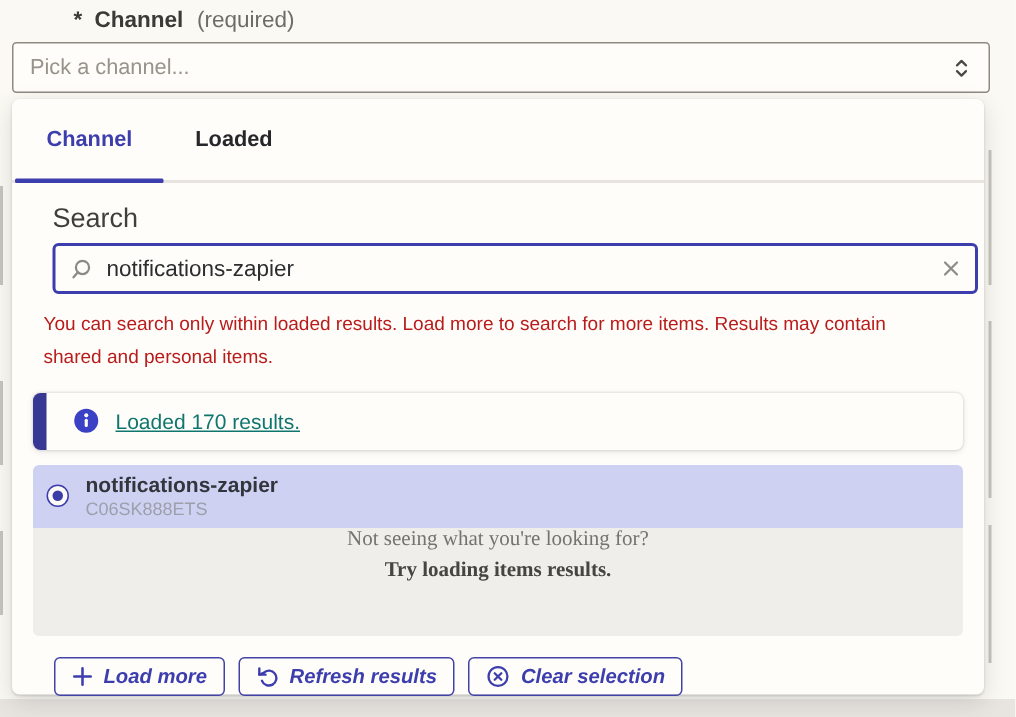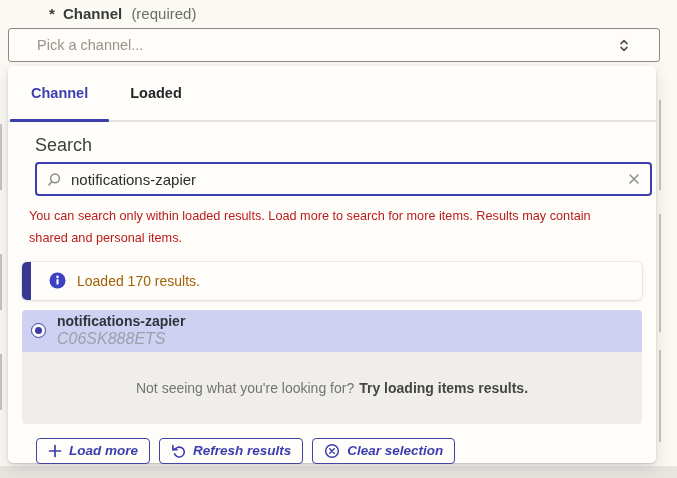--- a/index.html
+++ b/index.html
@@ -16,21 +16,21 @@
   .bottom-band { position:absolute; left:0; right:0; top:466px; height:12px; background:#e8e5e1; }
 
   
   .field-label { position:absolute; left:9px; top:5px; font-size:15px; color:#3d3d39;margin-left:40px; }
   .field-label b { font-weight:bold; color:#3a3a36; }
   .req { color:#6d6d67; font-weight:normal; margin-left:5px; }
   .select {
     position:absolute; left:8px; top:28px; width:652px; height:34px;
     background:#fffdf9; border:1px solid #8e8983; border-radius:3px;
     display:flex; align-items:center; justify-content:space-between;
-    padding:0 28px; cursor:pointer;
+    padding:0 11px; cursor:pointer;
   }
   .select .ph { font-size:14.5px; color:#97938b; }
 
   
   .panel {
     position:absolute; left:8px; top:66px; width:648px; height:397px;
     background:#fffdf9; border-radius:5px;
     box-shadow:0 1px 2px rgba(0,0,0,.16), 0 5px 16px rgba(0,0,0,.13);
   }
   .tabs { display:flex; height:56px; padding-left:2px; border-bottom:2px solid #e7e4df; }
@@ -65,40 +65,40 @@
 
   .alert {
     margin:12px 14px 0 14px; height:38px; background:#fffdf9;
     border-radius:5px; position:relative; display:flex; align-items:center;
     padding-left:27px; box-shadow:0 0 0 1px rgba(0,0,0,.05), 0 1px 4px rgba(0,0,0,.1);
   }
   .alert .bar {
     position:absolute; left:0; top:0; bottom:0; width:9px;
     background:#363894; border-radius:5px 0 0 5px;
   }
-  .alert .txt { font-size:14px; color:#a16207; margin-left:11px; }
+  .alert .txt { font-size:14px; color:#0f766e; margin-left:11px;text-decoration:underline; }
 
   .row {
     margin:10px 14px 0 14px; height:42px; background:#cfd1f3;
     border-radius:4px 4px 0 0; display:flex; align-items:center;
     padding:0 9px; cursor:pointer;
   }
   .radio {
     width:15px; height:15px; border:1.5px solid #3b3ca8; border-radius:50%;
     background:#fcfbf7; display:flex; align-items:center; justify-content:center;
     flex:0 0 auto;
   }
   .radio .dot { width:7px; height:7px; border-radius:50%; background:#3b3ca8; }
   .row .texts { margin-left:11px; display:flex; flex-direction:column; gap:1px; }
   .row .title { font-size:14px; font-weight:bold; color:#32353b; }
-  .row .sub { font-size:16px; color:#9da0ab;font-style:italic; }
+  .row .sub { font-size:12px; color:#9da0ab; }
 
   .suggest {
     margin:0 14px; height:72px; background:#f0eeea; border-radius:0 0 4px 4px;
-    display:flex; align-items:center; justify-content:center; gap:5px;
+    display:flex; flex-direction:column; align-items:center; justify-content:flex-start; gap:5px;font-family:Liberation Serif, serif;
   }
   .suggest .l1 { font-size:14px; color:#74746f; }
   .suggest .l2 { font-size:14px; font-weight:bold; color:#454542; }
 
   .actions { margin:14px 0 0 28px; display:flex; gap:9px; }
   .btn {
     display:inline-flex; align-items:center; gap:7px; height:26px;
     border:1.5px solid #4243a7; border-radius:4px; background:transparent;
     color:#3d3eae; font-family:"Liberation Sans", sans-serif;
     font-size:13.5px; font-weight:bold; padding:0 11px; cursor:pointer;font-style:italic;

